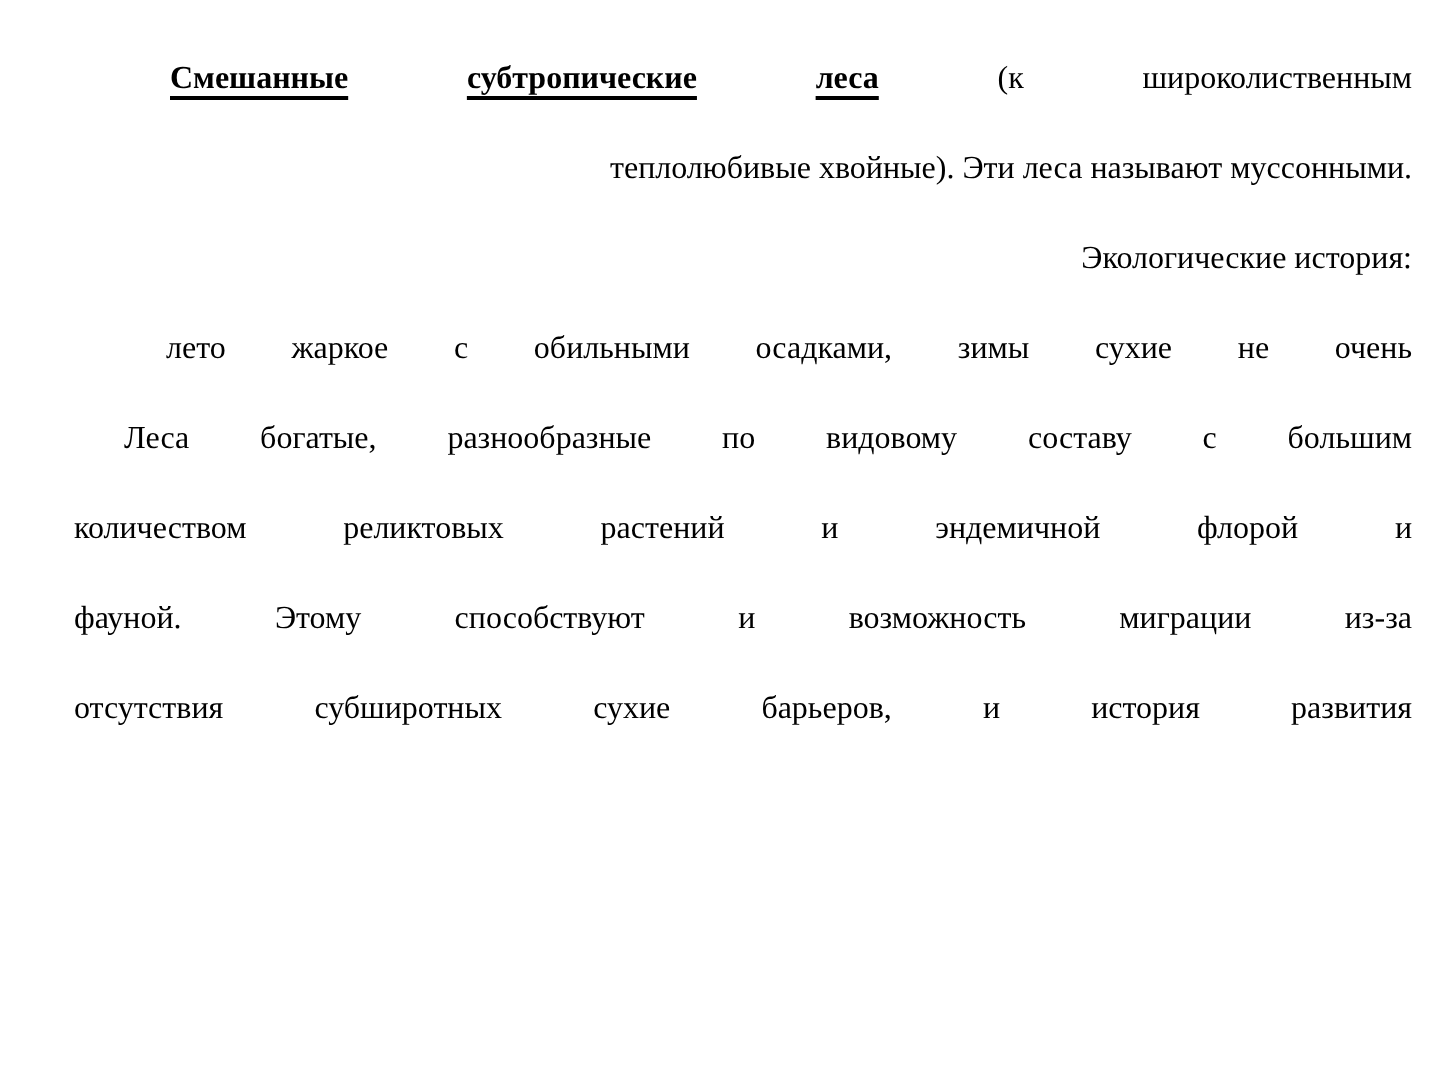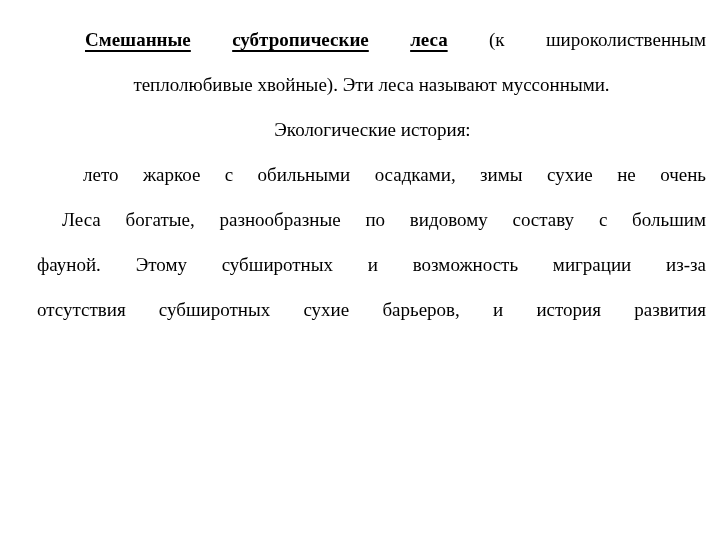--- a/index.html
+++ b/index.html
@@ -5,29 +5,29 @@
   html, body { margin: 0; padding: 0; background: #ffffff; }
   .slide {
     position: relative;
     width: 720px;
     height: 540px;
     background: #ffffff;
     box-sizing: border-box;
     padding: 17px 14px 0 37px;
     overflow: hidden;
     font-family: "Liberation Serif", "DejaVu Serif", serif;
-    font-size: 19px;
+    font-size: 16px;
     color: #000000;
   }
   .paragraph { margin: 0; }
   .line {
     line-height: 45px;
     height: 45px;
     overflow: hidden;
-    text-align: center;
+    text-align: right;
   }
   .line.just {
     text-align: justify;
     text-align-last: justify;
   }
   .seg.b { font-weight: bold; }
   .seg.u {
     text-decoration: underline;
     text-decoration-thickness: 2px;
     text-underline-offset: 4px;
@@ -43,17 +43,18 @@
         <div class="line"><span class="seg">теплолюбивые хвойные). Эти леса называют муссонными.</span></div>
       </div>
       <div class="paragraph">
         <div class="line" style="text-indent: 2px;"><span class="seg">Экологические история:</span></div>
       </div>
       <div class="paragraph">
         <div class="line just" style="text-indent: 46px;"><span class="seg">лето жаркое с обильными осадками, зимы сухие не очень</span></div>
       </div>
       <div class="paragraph">
         <div class="line just" style="text-indent: 25px;"><span class="seg">Леса богатые, разнообразные по видовому составу с большим</span></div>
-        <div class="line just"><span class="seg">фауной. Этому субширотных и возможность миграции из-за</span></div>
+        <div class="line just"><span class="seg">количеством реликтовых растений и эндемичной флорой и</span></div>
+        <div class="line just"><span class="seg">фауной. Этому способствуют и возможность миграции из-за</span></div>
         <div class="line just"><span class="seg">отсутствия субширотных сухие барьеров, и история развития</span></div>
       </div>
     </div>
 </div>
 
 </body></html>

